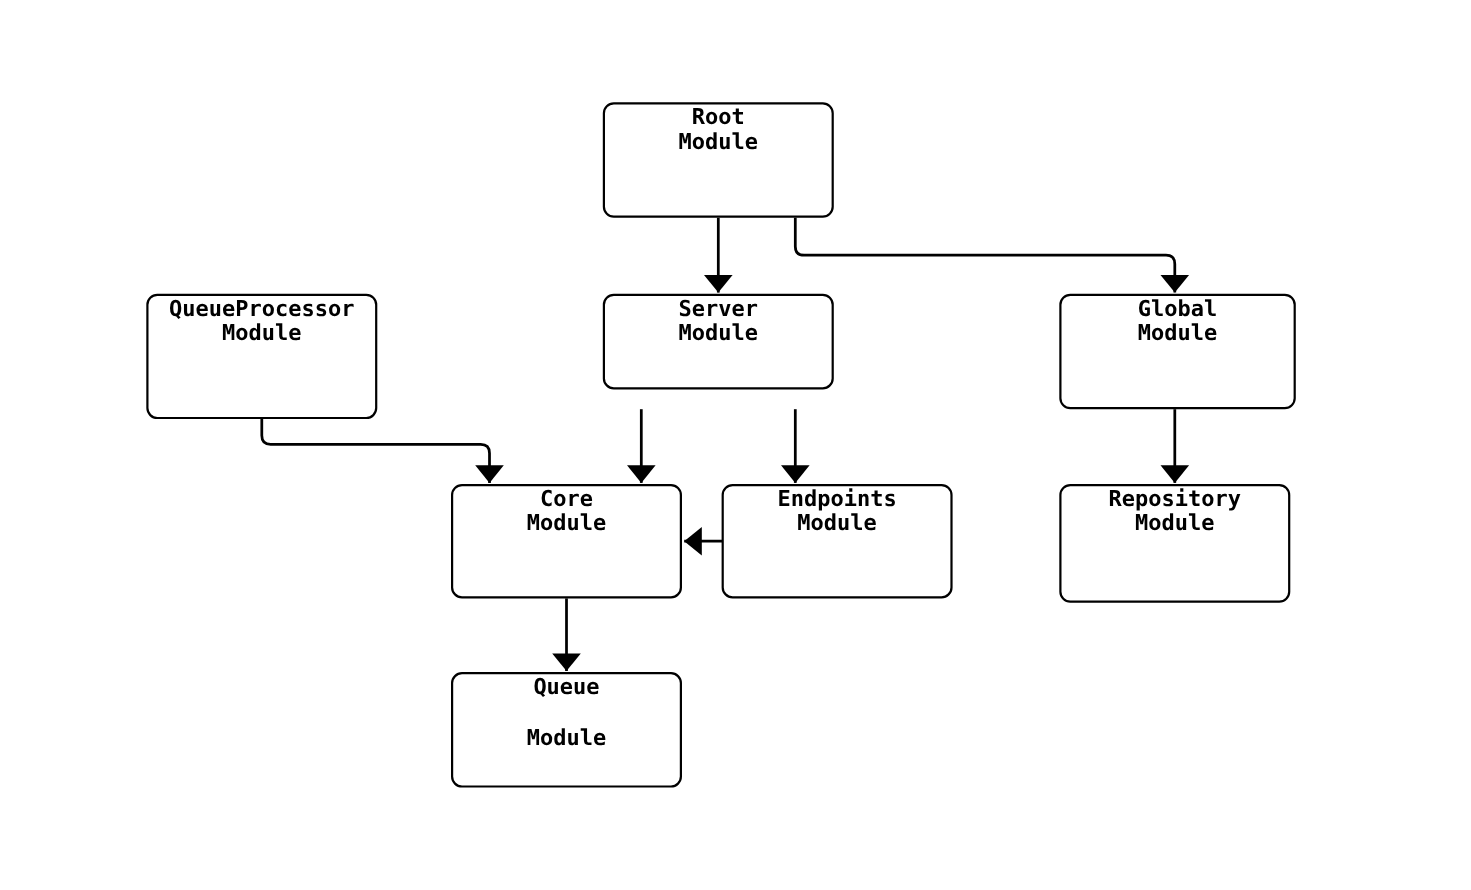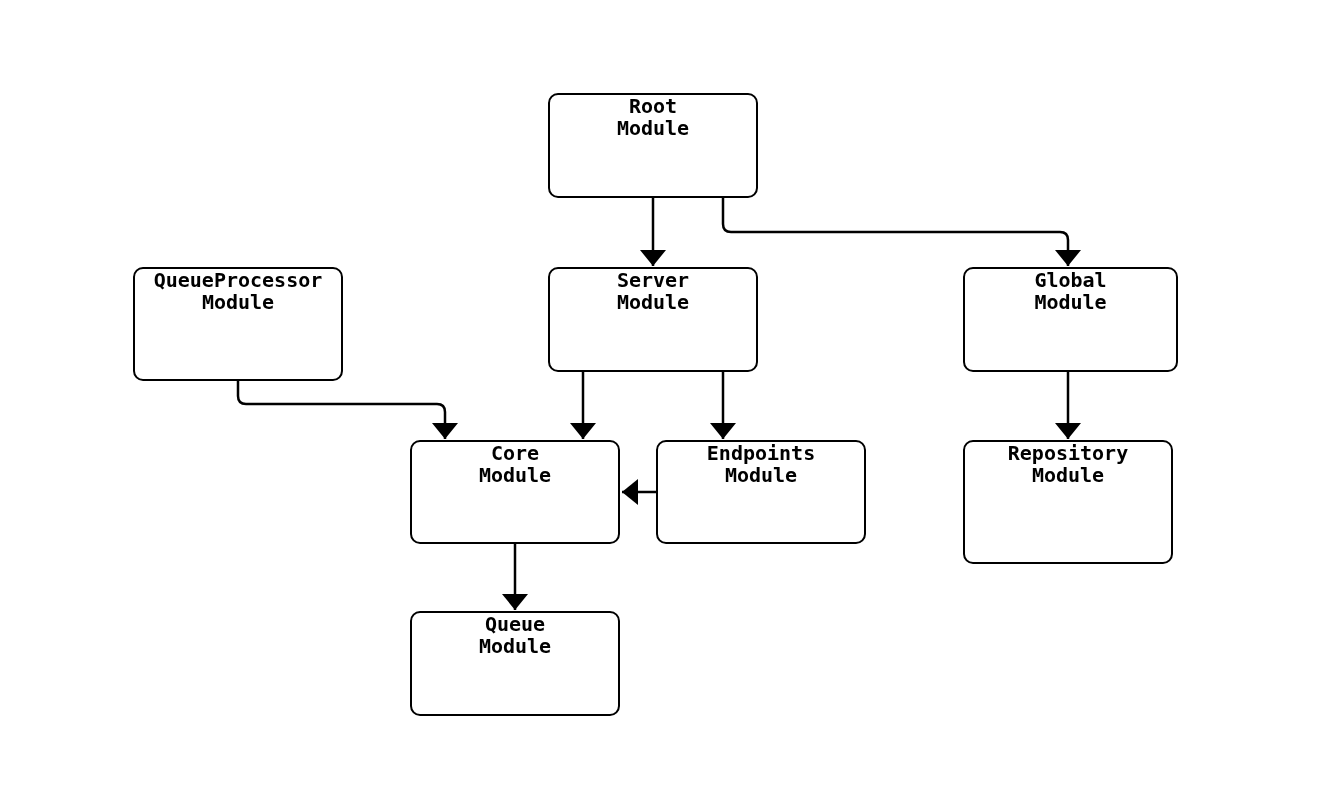--- a/index.html
+++ b/index.html
@@ -50,26 +50,26 @@
     font-size: 20px;
     line-height: 22px;
     text-align: center;
   }
   .node span {
     display: block;
     white-space: pre;
   }
   #node-root          { left: 548px; top:  93px; width: 210px; height: 105px; }
   #node-queueprocessor{ left: 133px; top: 267px; width: 210px; height: 114px; }
-  #node-server        { left: 548px; top: 267px; width: 210px; height: 105px; }
+  #node-server        { left: 548px; top: 267px; width: 210px; height: 87px; }
   #node-global        { left: 963px; top: 267px; width: 215px; height: 105px; }
   #node-core          { left: 410px; top: 440px; width: 210px; height: 104px; }
   #node-endpoints     { left: 656px; top: 440px; width: 210px; height: 104px; }
-  #node-repository    { left: 963px; top: 440px; width: 210px; height: 124px; }
-  #node-queue         { left: 410px; top: 611px; width: 210px; height: 105px; }
+  #node-repository    { left: 963px; top: 440px; width: 210px; height: 108px; }
+  #node-queue         { left: 410px; top: 611px; width: 210px; height: 105px; gap: 24px; }
 </style>
 </head>
 <body>
 
 <div class="stage">
 
   <svg class="edges" viewBox="0 0 1337 809" xmlns="http://www.w3.org/2000/svg" aria-hidden="true">
     <defs>
       <marker id="arrowhead" markerUnits="userSpaceOnUse" markerWidth="17" markerHeight="27" refX="16" refY="13.5" orient="auto">
         <path class="edge-arrow" d="M0,0.5 L16,13.5 L0,26.5 Z"></path>

